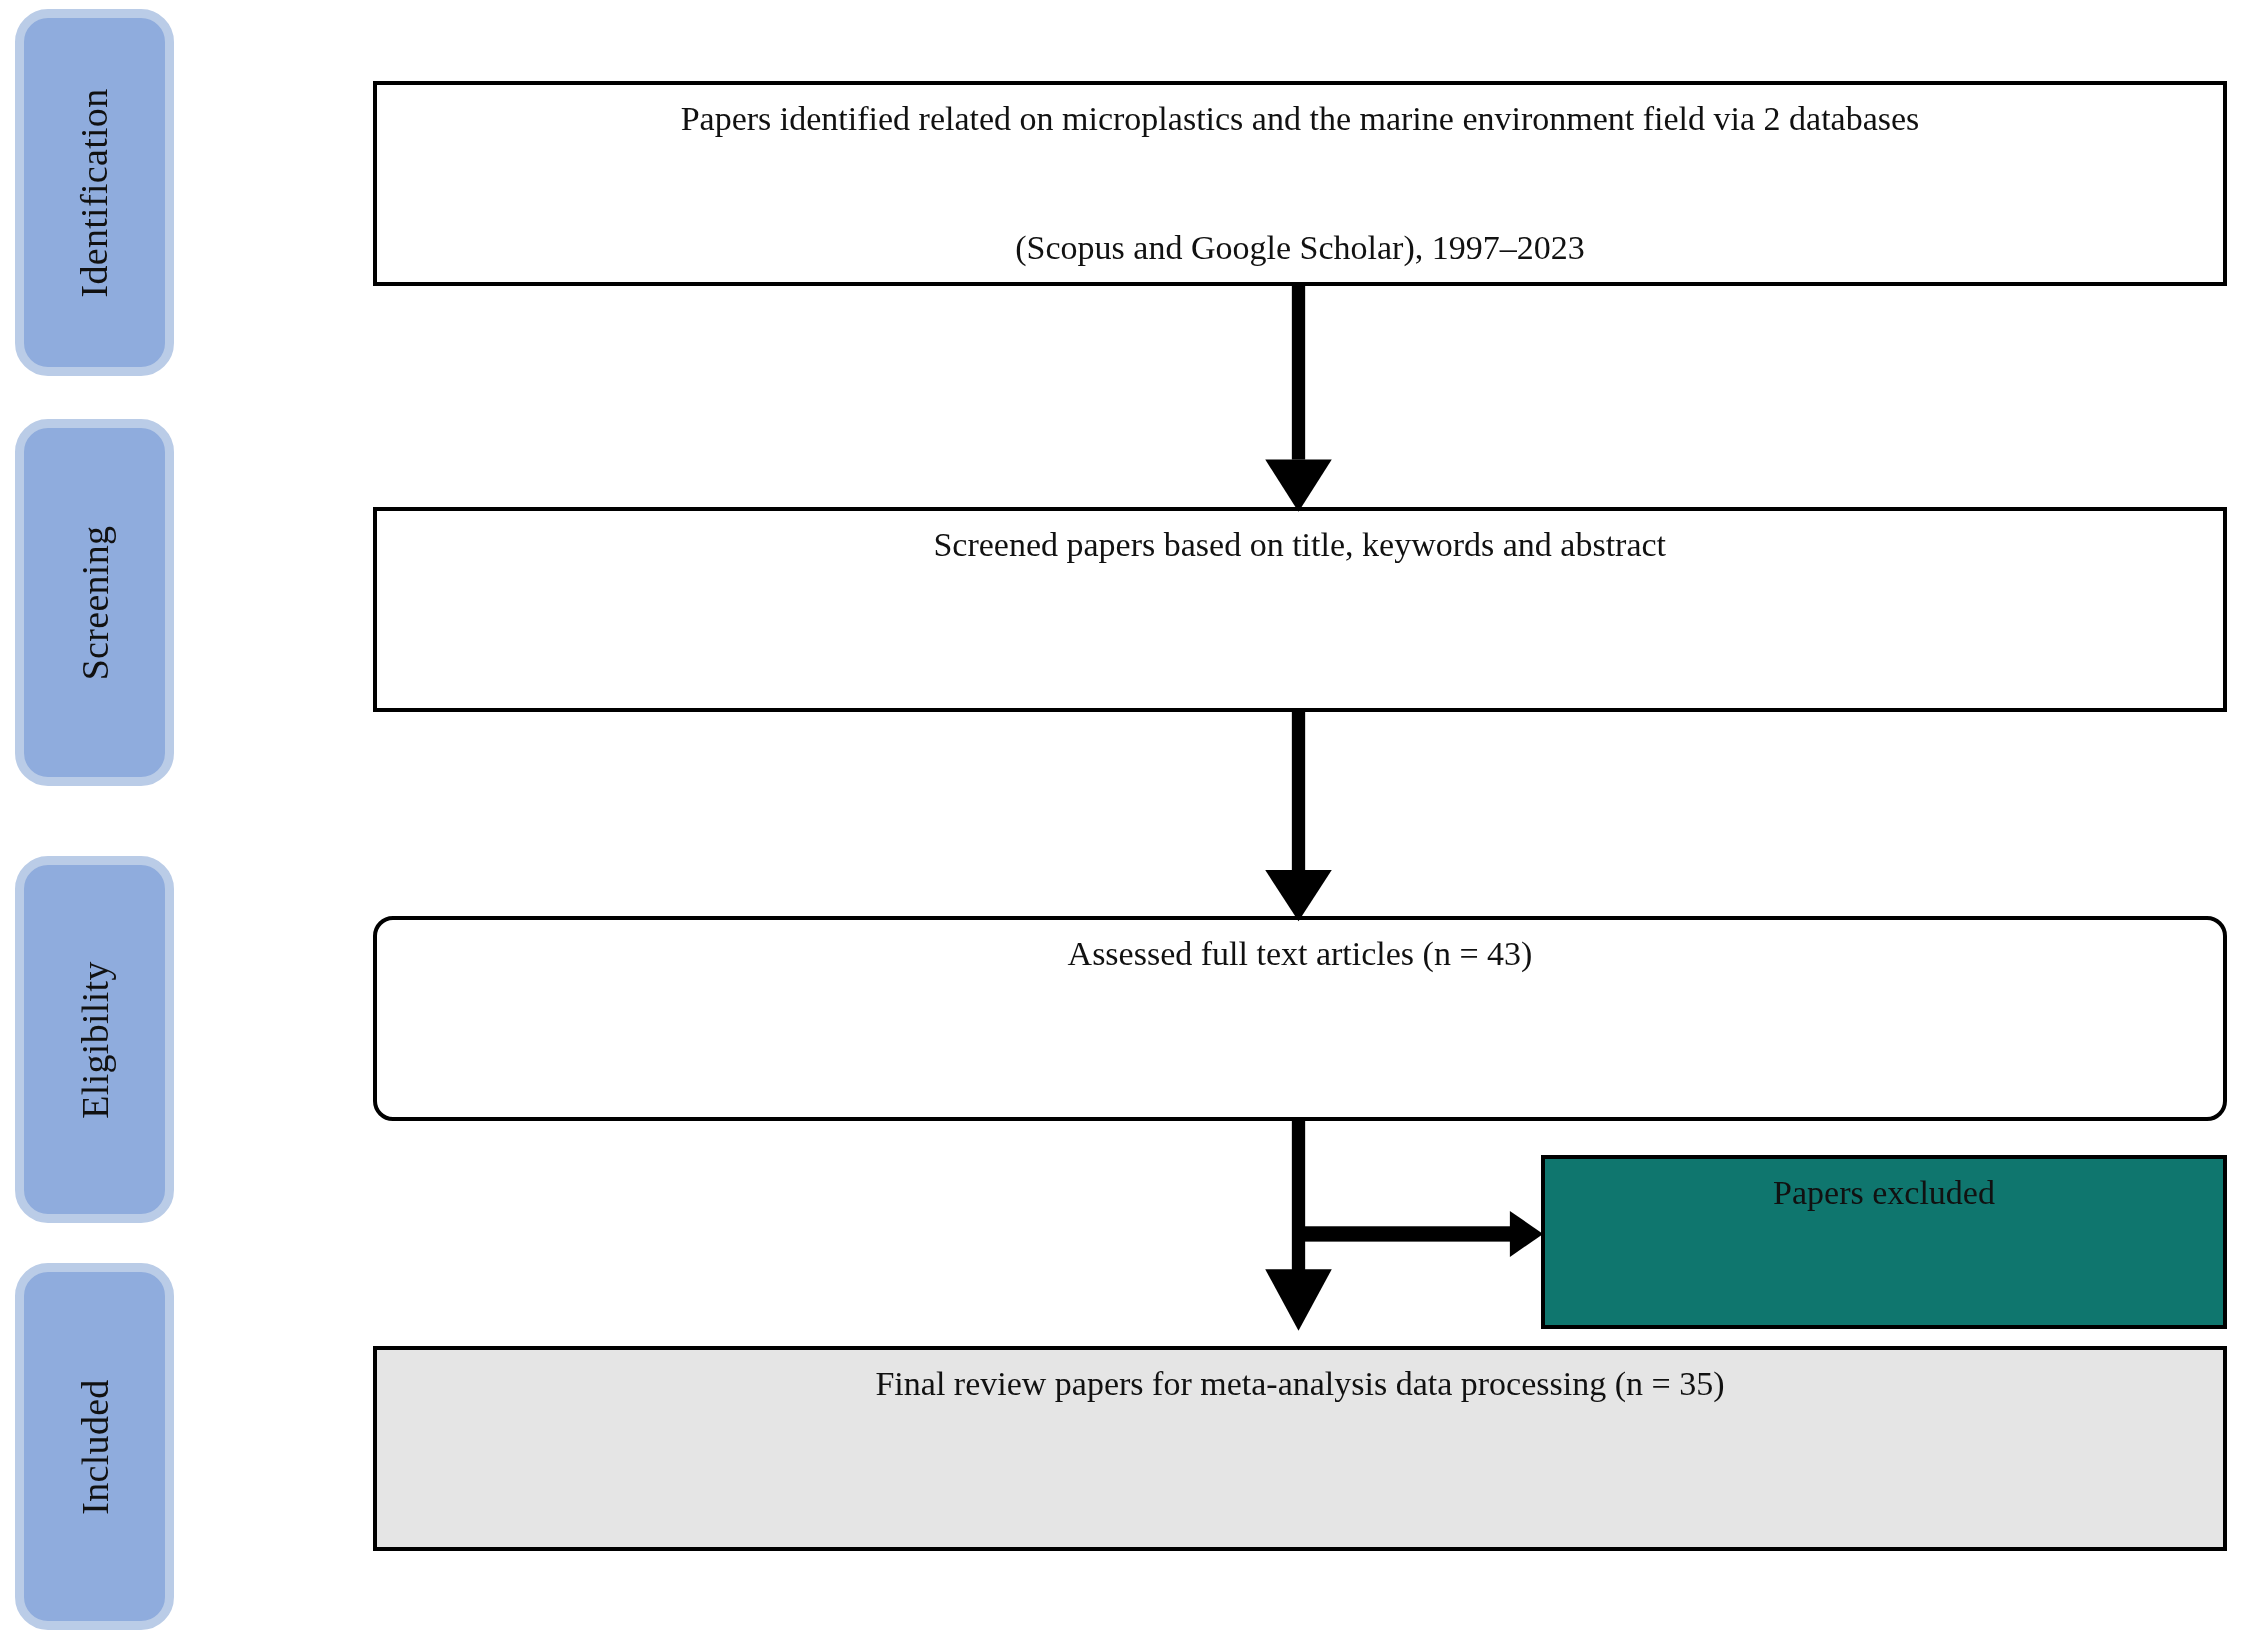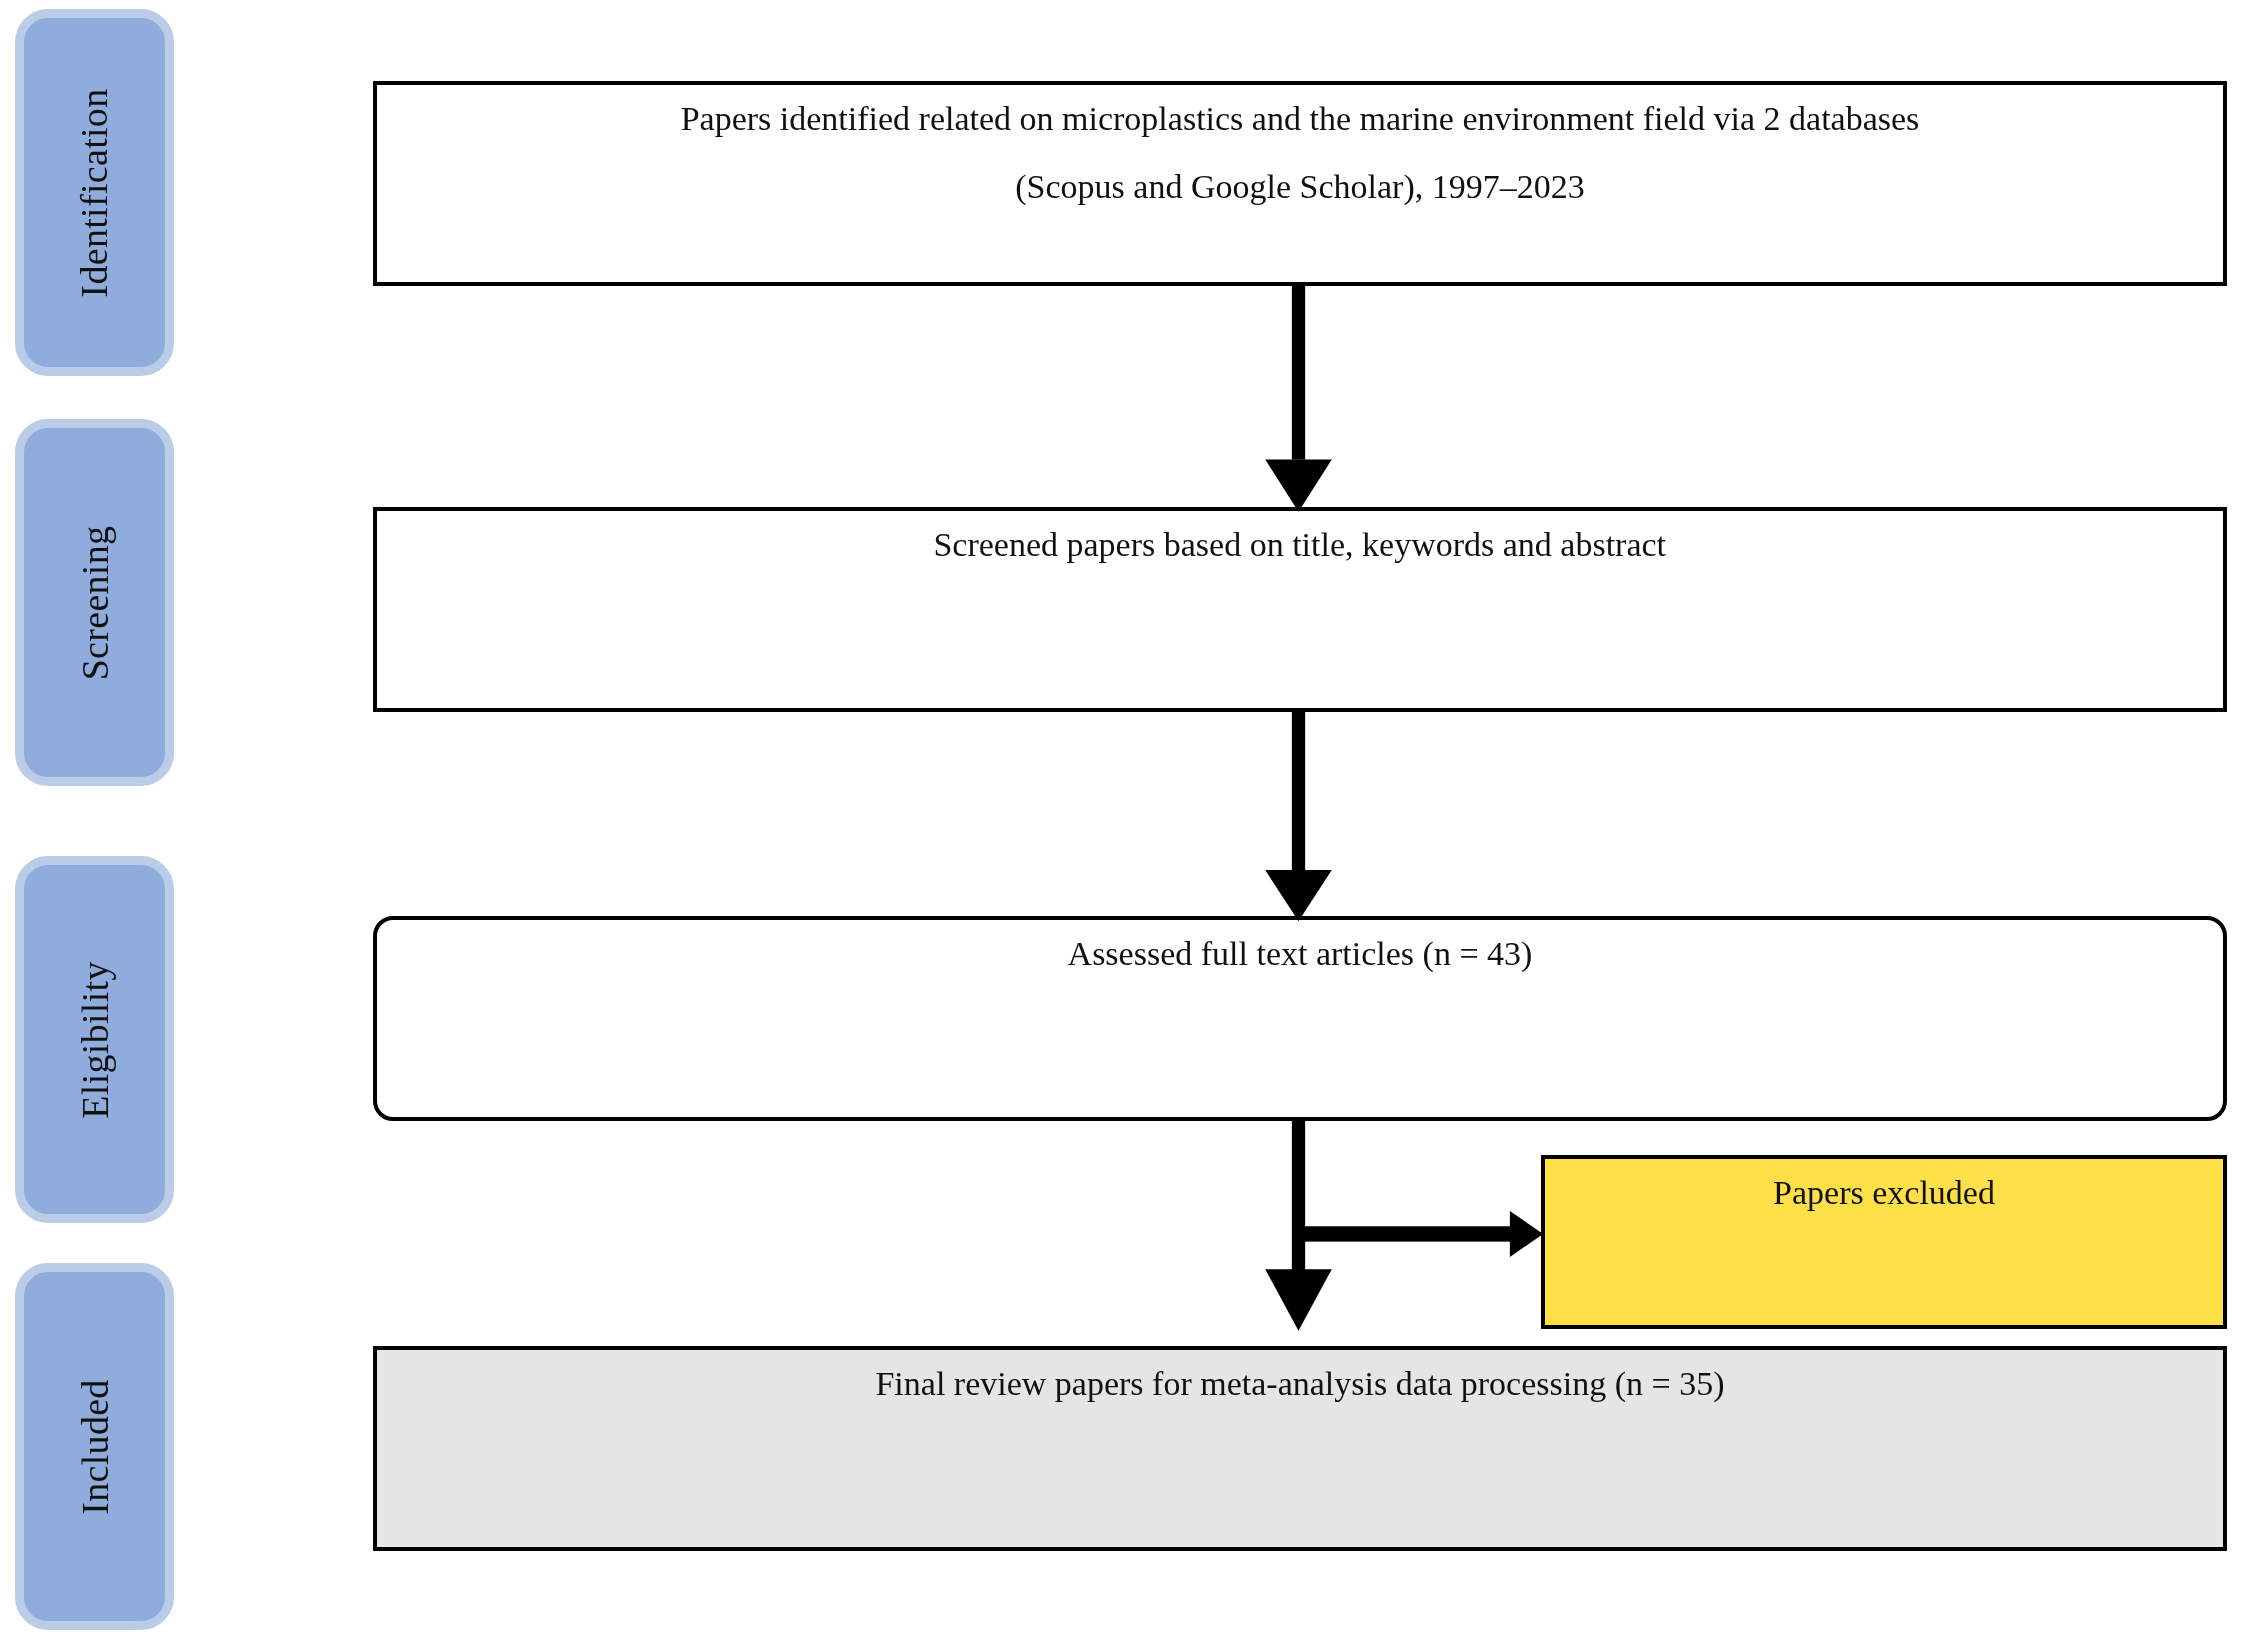--- a/index.html
+++ b/index.html
@@ -45,21 +45,21 @@
 
   
   .flow-box {
     position: absolute;
     box-sizing: border-box;
     background: #ffffff;
     border: 4.6px solid #000000;
     display: flex;
     flex-direction: column;
     align-items: center;
-    justify-content: flex-start;
+    justify-content: space-between;
     text-align: center;
     color: #111111;
     font-size: 34px;
     line-height: 2.0;
     padding: 0 20.5px;
   }
   .flow-box .line { display: block; white-space: nowrap; }
 
   #box-identified { left: 373px; top: 81px;  width: 1854px; height: 205px; }
   #box-screened   { left: 373px; top: 507px;  width: 1854px; height: 205px; }
@@ -103,21 +103,21 @@
   </div>
 
   <div class="flow-box" id="box-screened" style="border-color: rgb(0, 0, 0); background: rgb(255, 255, 255); color: rgb(17, 17, 17); padding-left: 20px;">
     <span class="line">Screened papers based on title, keywords and abstract</span>
   </div>
 
   <div class="flow-box" id="box-assessed" style="border-color: rgb(0, 0, 0); background: rgb(255, 255, 255); color: rgb(17, 17, 17);">
     <span class="line">Assessed full text articles (n = 43)</span>
   </div>
 
-  <div class="flow-box" id="box-excluded" style="border-color: rgb(0, 0, 0); background: #fde047; color: rgb(17, 17, 17);">
+  <div class="flow-box" id="box-excluded" style="border-color: rgb(0, 0, 0); background: #0f766e; color: rgb(17, 17, 17);">
     <span class="line">Papers excluded</span>
   </div>
 
   <div class="flow-box" id="box-final" style="border-color: rgb(0, 0, 0); background: #e5e5e5; color: rgb(17, 17, 17);">
     <span class="line">Final review papers for meta-analysis data processing (n = 35)</span>
   </div>
 
   <svg id="connectors" viewBox="0 0 4396 3220">
 
     <g>

